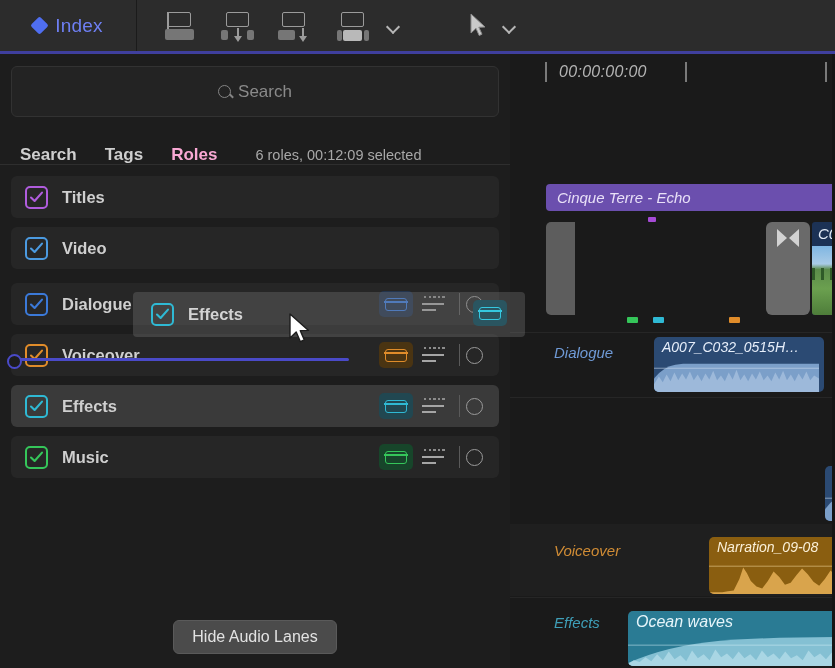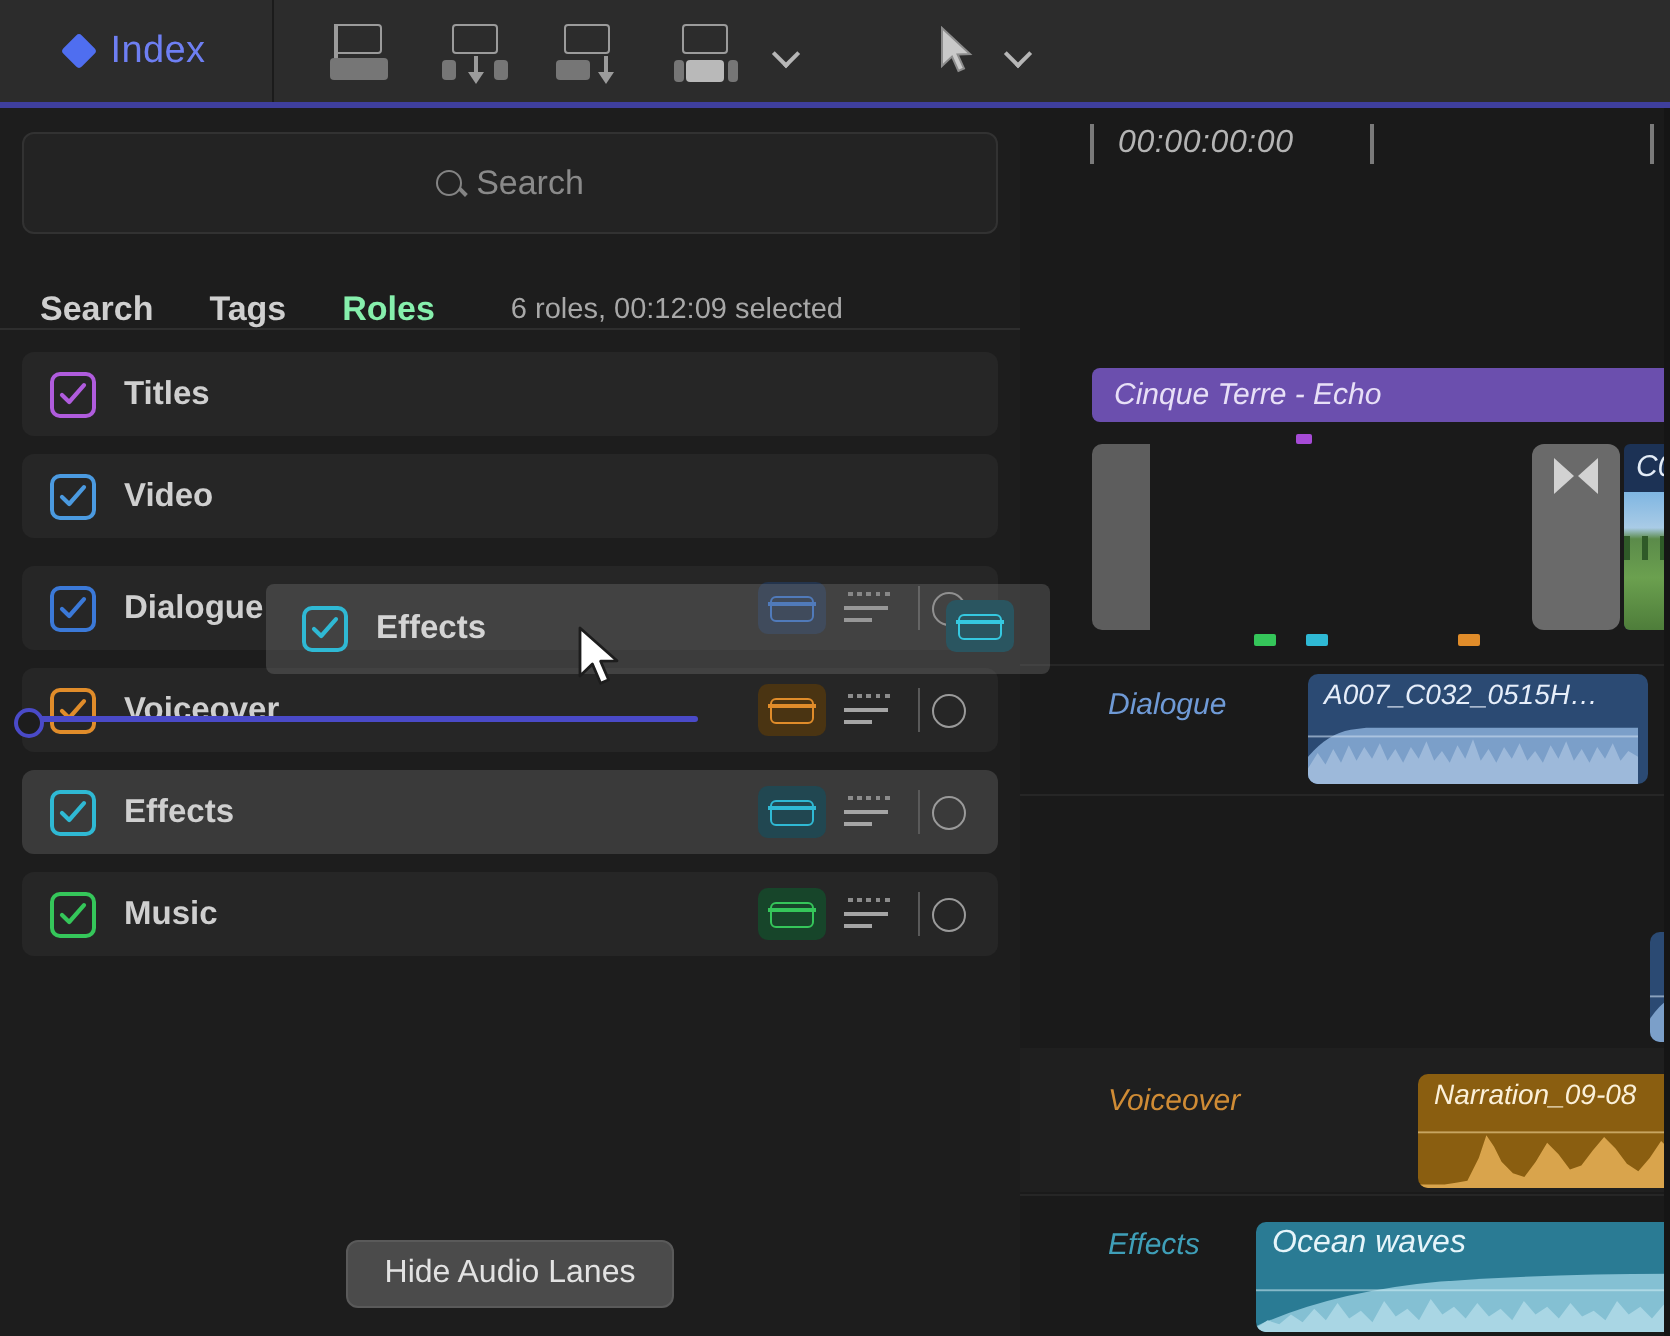--- a/index.html
+++ b/index.html
@@ -62,21 +62,21 @@
   }
   .mag:after{content:"";position:absolute;width:5px;height:1.8px;background:#848484;
     right:-4px;bottom:0px;transform:rotate(45deg);}
   .search-ph { color:#8a8a8a; font-size:17px; }
 
   .tabsrow {
     display:flex; align-items:center; gap:28px; padding:17px 0 0 20px;
     height:58px;
   }
   .tab { font-size:17px; font-weight:bold; color:#cfcfcf; cursor:default; }
-  .tab.active { color:#86efac;text-align:right; }
+  .tab.active { color:#f9a8d4;text-align:right; }
   .selinfo { font-size:14.5px; color:#a8a8a8; margin-left:10px; font-weight:normal;text-align:center; }
   .divline { position:absolute; left:0; top:110px; width:510px; height:1px; background:#2e2e2e; }
 
   
   .rolelist { position:absolute; left:0; top:122px; width:510px; }
   .rolerow {
     position:relative; height:42px; margin:0 11px 9px 11px;
     background:#262626; border-radius:6px;
     display:flex; align-items:center; padding-left:14px;
   }

